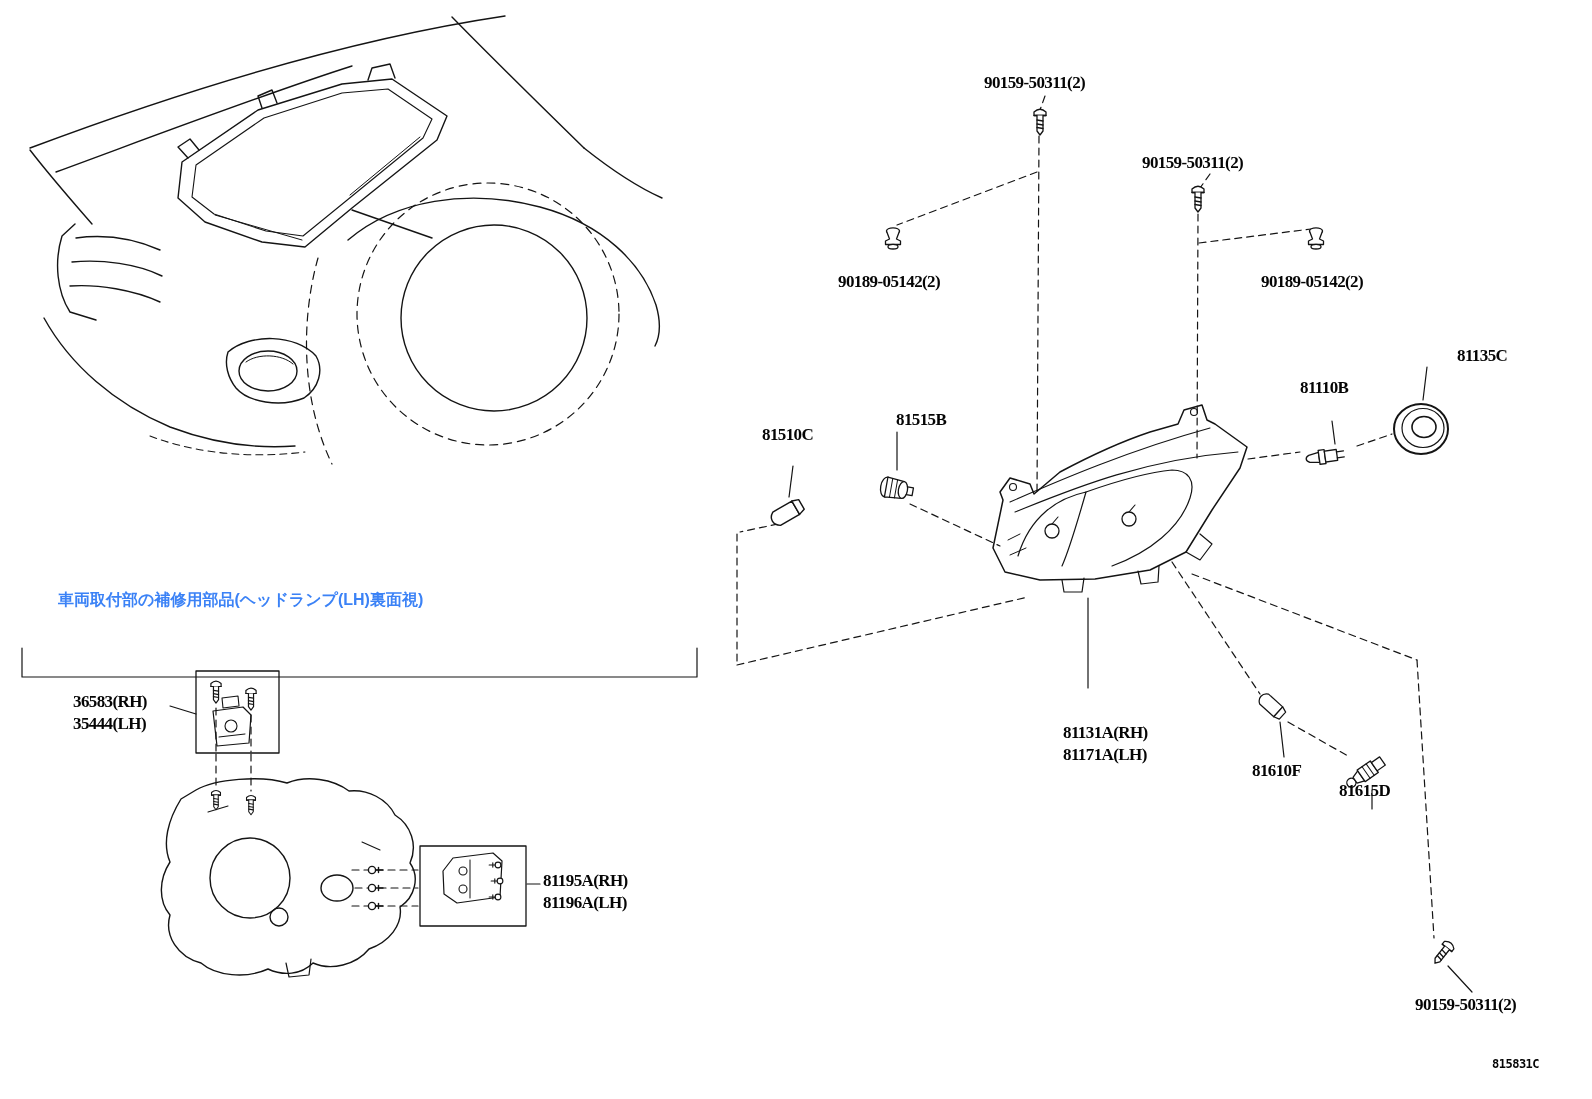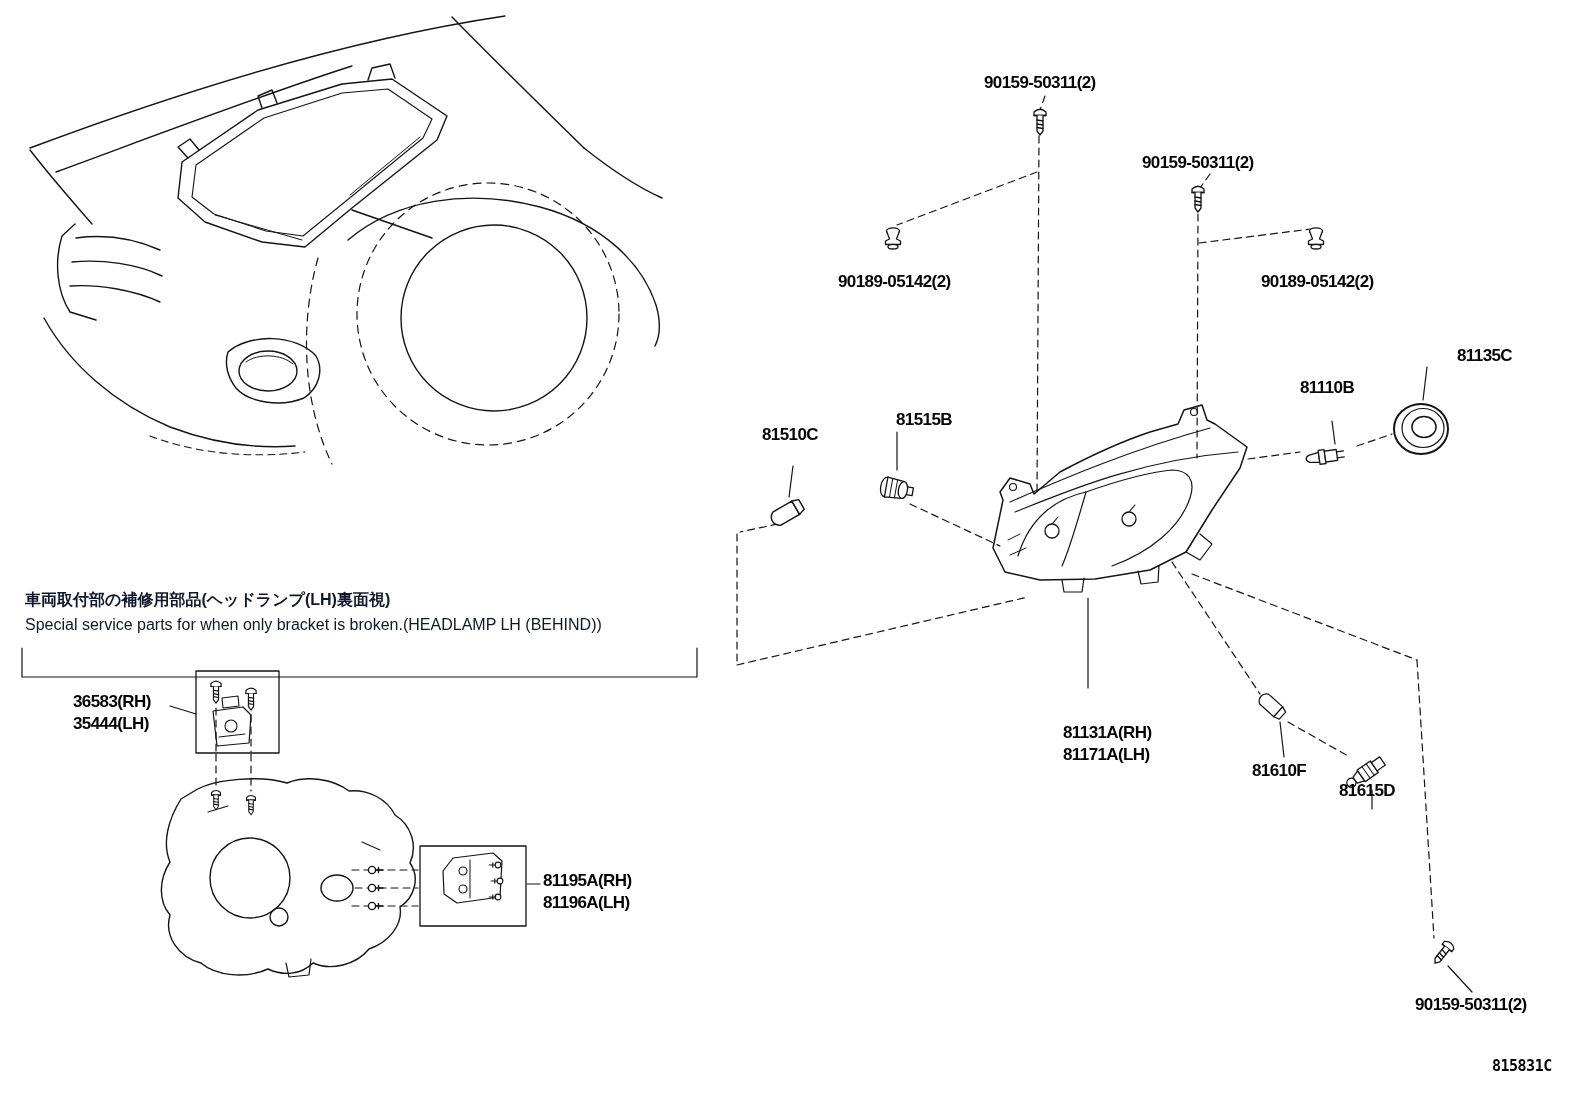--- a/index.html
+++ b/index.html
@@ -2,31 +2,31 @@
 <html><head>
 <meta charset="utf-8">
 <style>
   html,body{margin:0;padding:0;background:#ffffff;}
   .stage{
     position:relative;width:1592px;height:1099px;background:#ffffff;overflow:hidden;
     font-family:"DejaVu Sans Mono",monospace;color:#0a0a0a;
   }
   .stage svg{position:absolute;left:0;top:0;}
   .part-label{
-    position:absolute;font-family:Liberation Sans, sans-serif;font-weight:bold;
+    position:absolute;font-family:Liberation Serif, serif;font-weight:bold;
     font-size:17px;line-height:22px;letter-spacing:-0.6px;white-space:nowrap;color:#050505;
   }
   .part-label.two-line span{display:block;}
-  .note{position:absolute;white-space:nowrap;color:#0f172a;
-    font-family:"Liberation Sans","DejaVu Sans",sans-serif;}
+  .note{position:absolute;white-space:nowrap;color:#3b82f6;
+    font-family:"Liberation Sans","DejaVu Sans",sans-serif;margin-left:33px;}
   .note-jp{font-size:16px;font-weight:bold;}
   .note-en{font-size:16px;font-weight:normal;}
   .diagram-code{
     position:absolute;font-family:"DejaVu Sans Mono",monospace;font-weight:bold;
-    font-size:15px;letter-spacing:-0.5px;color:#050505;
+    font-size:12px;letter-spacing:-0.5px;color:#050505;
   }
 </style>
 </head>
 <body>
 
 <div class="stage">
 
   <svg width="1592" height="1099" viewBox="0 0 1592 1099">
     <defs>
       <g id="screw">
@@ -244,16 +244,15 @@
     <span>36583(RH)</span>
     <span>35444(LH)</span>
   </div>
 
   <div class="part-label two-line" style="left:543px;top:870px">
     <span>81195A(RH)</span>
     <span>81196A(LH)</span>
   </div>
 
   <div class="note note-jp" style="left:25px;top:590px">車両取付部の補修用部品(ヘッドランプ(LH)裏面視)</div>
-  <div class="note note-en" style="left:25px;top:616px">Special service parts for when only bracket is broken.(HEADLAMP LH (BEHIND))</div>
   <div class="diagram-code" style="left:1492px;top:1057px">815831C</div>
 
 </div>
 
 </body></html>

